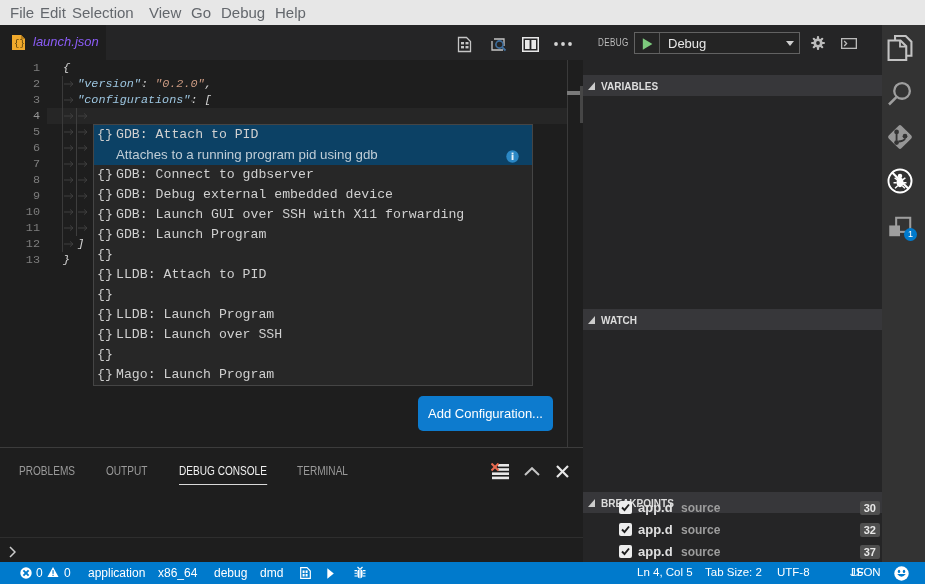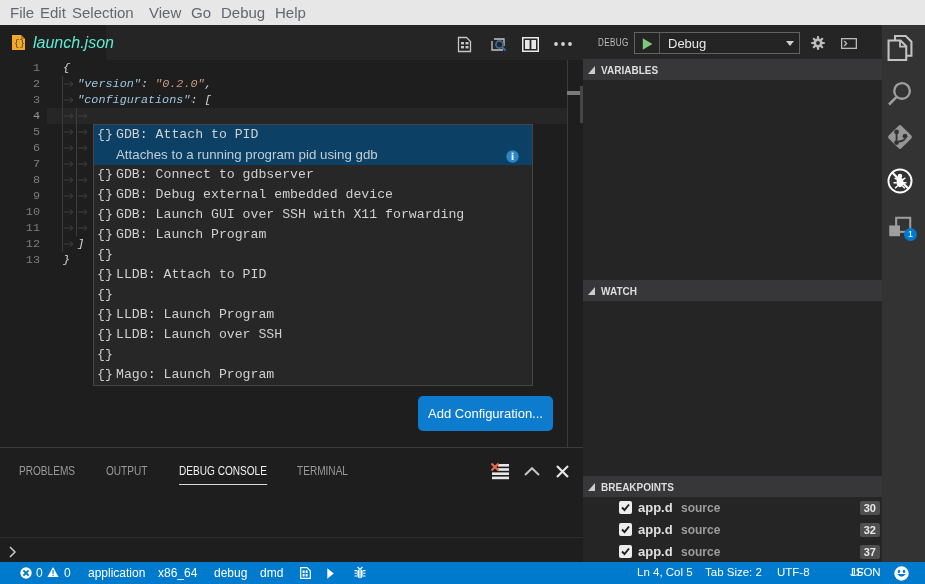--- a/index.html
+++ b/index.html
@@ -7,21 +7,21 @@
 #app { position:relative; width:925px; height:584px; font-family:"Liberation Sans", sans-serif; }
 .abs { position:absolute; }
 
 
 #menubar { position:absolute; left:0; top:0; width:925px; height:25px; background:#e7e7e7; }
 #menubar span { position:absolute; top:4px; font-size:15px; color:#63676c; }
 
 
 #tabbar { position:absolute; left:0; top:25px; width:583px; height:35px; background:#252526; }
 #tab1 { position:absolute; left:0; top:0; width:106px; height:35px; background:#1e1e1e; }
-#tablabel { position:absolute; left:33px; top:9px; font-size:16px; font-style:italic; color:#5eead4; }
+#tablabel { position:absolute; left:33px; top:9px; font-size:13px; font-style:italic; color:#8b5cf6; }
 #tabicon { position:absolute; left:12px; top:10px; width:13px; height:15px; }
 
 
 #editor { position:absolute; left:0; top:60px; width:583px; height:387px; background:#1e1e1e; }
 #curline { position:absolute; left:47px; top:48px; width:520px; height:16px; background:#262626; }
 .ln { position:absolute; left:0; width:40px; height:16px; text-align:right; font-family:"Liberation Mono", monospace; font-size:11.8px; line-height:16px; color:#7d7d7d; }
 .code { position:absolute; left:63px; height:16px; font-family:"Liberation Mono", monospace; font-size:11.8px; line-height:16px; font-style:italic; color:#d4d4d4; white-space:pre; }
 .k { color:#9dc6e0; } .s { color:#cb9a82; }
 
 
@@ -38,21 +38,21 @@
 
 #panel { position:absolute; left:0; top:447px; width:583px; height:115px; background:#1e1e1e; border-top:1px solid #3c3c3c; }
 .ptab { position:absolute; top:16px; font-size:12px; color:#9a9a9a; transform:scaleX(0.84); transform-origin:0 0; }
 .ptab.active { color:#f0f0f0; border-bottom:1px solid #d9d9d9; padding-bottom:6px; }
 #inputsep { position:absolute; left:0; top:89px; width:583px; height:1px; background:#2e2e2e; }
 
 
 #sidebar { position:absolute; left:583px; top:25px; width:299px; height:537px; background:#252526; }
 #sbtitle { position:absolute; left:0; top:0; width:299px; height:37px; }
 #sbtitle .t { position:absolute; left:15px; top:12px; font-size:10px; color:#bdbdbd; transform:scaleX(0.81); transform-origin:0 0; letter-spacing:0.5px; }
-.shead { position:absolute; left:0; width:299px; height:21px; background:#37373a; }
+.shead { position:absolute; left:0; width:299px; height:21px; background:#37373a;margin-top:16px; }
 .shead .tw { position:absolute; left:5px; top:7px; width:0; height:0; border-right:7px solid #cccccc; border-top:8px solid transparent; }
 .shead .ht { position:absolute; left:18px; top:5px; font-size:11px; font-weight:bold; color:#dddddd; transform:scaleX(0.91); transform-origin:0 0; }
 .bprow { position:absolute; left:15px; width:299px; height:22px;font-weight:bold; }
 .bprow .fn { position:absolute; left:40px; top:3px; font-size:13px; color:#e0e0e0; }
 .bprow .src { position:absolute; left:83px; top:4px; font-size:12px; color:#9d9d9d; }
 .bprow .badge { position:absolute; right:17px; top:4px; height:14px; padding:0 4px; background:#4f4f4f; border-radius:2px; font-size:11px; line-height:14px; color:#e8e8e8; }
 
 
 #dbgsel { position:absolute; left:51px; top:7px; width:166px; height:22px; border:1px solid #626262; background:#242424; }
 #dbgsel .nm { position:absolute; left:33px; top:3px; font-size:13px; color:#e8e8e8; }
@@ -252,21 +252,21 @@
       <svg class="abs" style="left:258px;top:13px" width="16" height="11" viewBox="0 0 16 11">
         <rect x="0.65" y="0.65" width="14.7" height="9.7" fill="none" stroke="#bbbbbb" stroke-width="1.3"></rect>
         <path d="M3.2 3 l2.4 2.5 l-2.4 2.5" fill="none" stroke="#bbbbbb" stroke-width="1.3"></path>
       </svg>
     </div>
 
     <div class="shead" style="top:34px">
         <div class="tw"></div>
         <span class="ht">VARIABLES</span>
       </div>
-    <div class="shead" style="top:255px">
+    <div class="shead" style="top:268px">
         <div class="tw"></div>
         <span class="ht">WATCH</span>
       </div>
     <div class="shead" style="top:451px">
         <div class="tw"></div>
         <span class="ht">BREAKPOINTS</span>
       </div>
 
     <div class="bprow" style="top:472px">
       <svg class="abs" style="left:21px;top:4px" width="13" height="13" viewBox="0 0 13 13">

